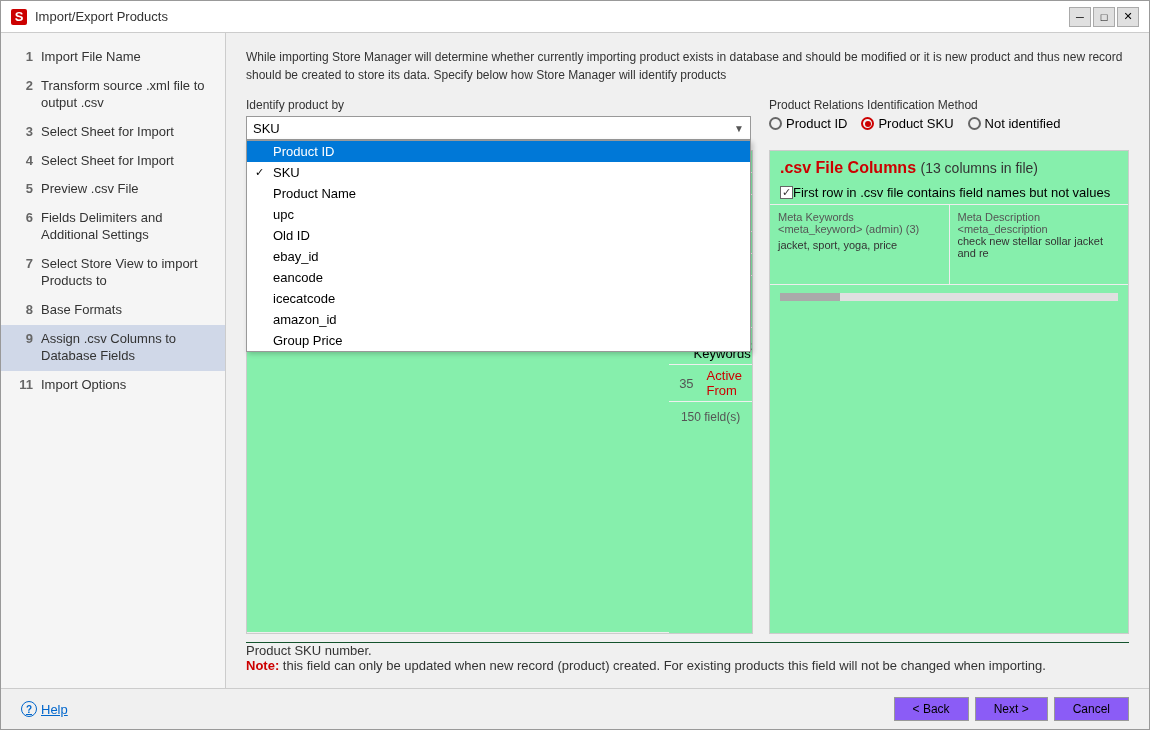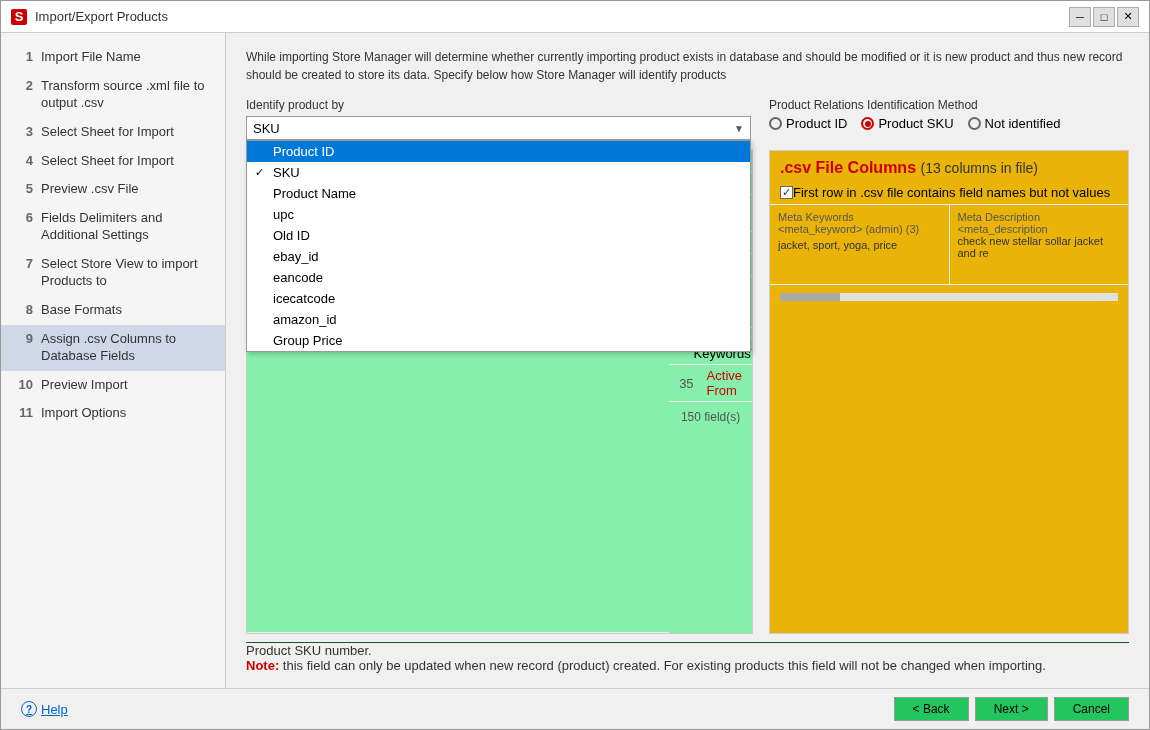--- a/index.html
+++ b/index.html
@@ -30,21 +30,21 @@
     .dropdown-menu-item { padding: 3px 8px; cursor: pointer; display: flex; align-items: center; gap: 6px; }
     .dropdown-menu-item.selected-blue { background: #0078d7; color: white; }
     .dropdown-menu-item .check { width: 12px; font-size: 11px; }
     .radio-group { display: flex; align-items: center; gap: 14px; margin-top: 2px; }
     .radio-label { display: flex; align-items: center; gap: 4px; cursor: pointer; }
     .radio-outer { width: 13px; height: 13px; border-radius: 50%; border: 2px solid #666; display: flex; align-items: center; justify-content: center; }
     .radio-outer.checked { border-color: #c00; }
     .radio-inner { width: 6px; height: 6px; border-radius: 50%; background: #c00; }
     .main-body { display: flex; gap: 16px; flex: 1; }
     .left-panel { flex: 1; border: 1px solid #ccc; background: #86efac; display: flex; min-height: 350px; overflow: hidden; }
-    .right-panel { width: 360px; border: 1px solid #ccc; background: #eab308; overflow: hidden; }
+    .right-panel { width: 360px; border: 1px solid #ccc; background: #86efac; overflow: hidden; }
     .csv-title { font-size: 16px; font-weight: bold; color: #c00; padding: 8px 10px 4px; }
     .csv-title span { color: #333; font-size: 14px; font-weight: normal; }
     .checkbox-row { padding: 4px 10px; display: flex; align-items: center; gap: 0; border-bottom: 1px solid #eee; }
     .checkbox-styled { width: 13px; height: 13px; border: 1px solid #666; background: white; display: flex; align-items: center; justify-content: center; cursor: pointer; }
     .checkbox-styled.checked::after { content: '✓'; font-size: 11px; color: #333; }
     .csv-columns-area { display: flex; border-bottom: 1px solid #eee; min-height: 80px; }
     .csv-col { flex: 1; padding: 6px 8px; border-right: 1px solid #eee; font-size: 11px; color: #555; }
     .csv-col:last-child { border-right: none; }
     .fields-list { flex: 1; overflow-y: auto; }
     .field-row { display: flex; align-items: center; padding: 3px 10px; border-bottom: 1px solid #f0f0f0; font-size: 12px; }
@@ -52,21 +52,21 @@
     .field-name { flex: 1; }
     .field-name.red { color: #c00; }
     .field-val { color: #555; margin-left: auto; }
     .bottom-buttons { display: flex; gap: 6px; padding: 8px 0; }
     .btn { padding: 4px 14px; border: 1px solid #999; background: #f0f0f0; cursor: pointer; font-size: 12px; }
     .note-area { padding: 0 0; font-size: 12px; color: #333; border-top: 1px solid #14532d; margin-top: 8px; }
     .note-red { color: #c00; font-weight: bold; }
     .footer { display: flex; align-items: center; justify-content: space-between; padding: 8px 20px; border-top: 1px solid #ccc; background: #f0f0f0; }
     .footer-help { display: flex; align-items: center; gap: 4px; color: #0066cc; cursor: pointer; text-decoration: underline; font-size: 12px; }
     .footer-btns { display: flex; gap: 6px; }
-    .footer-btn { padding: 4px 18px; border: 1px solid #999; background: #22c55e; cursor: pointer; font-size: 12px; }
+    .footer-btn { padding: 4px 18px; border: 1px solid #999; background: #8b5cf6; cursor: pointer; font-size: 12px; }
     .help-circle { width: 16px; height: 16px; border-radius: 50%; border: 1px solid #0066cc; color: #0066cc; display: flex; align-items: center; justify-content: center; font-size: 10px; font-weight: bold; }
     .scrollbar-h { height: 8px; background: #e0e0e0; margin-top: auto; }
     .scrollbar-thumb { width: 60px; height: 8px; background: #aaa; }
   </style>
 </head>
 <body>
 
 <div class="window">
 
   <div class="title-bar">
@@ -117,24 +117,20 @@
           <span class="sidebar-num">7</span>
           <span class="sidebar-label">Select Store View to import Products to</span>
         </div>
         <div class="sidebar-item">
           <span class="sidebar-num">8</span>
           <span class="sidebar-label">Base Formats</span>
         </div>
         <div class="sidebar-item active">
           <span class="sidebar-num">9</span>
           <span class="sidebar-label">Assign .csv Columns to Database Fields</span>
-        </div>
-        <div class="sidebar-item">
-          <span class="sidebar-num">10</span>
-          <span class="sidebar-label">Preview Import</span>
         </div>
         <div class="sidebar-item">
           <span class="sidebar-num">11</span>
           <span class="sidebar-label">Import Options</span>
         </div>
       </div>
 
     <div class="main">
       <div class="info-text">While importing Store Manager will determine whether currently importing product exists in database and should be modified or it is new product and thus new record should be created to store its data. Specify below how Store Manager will identify products</div>
 

